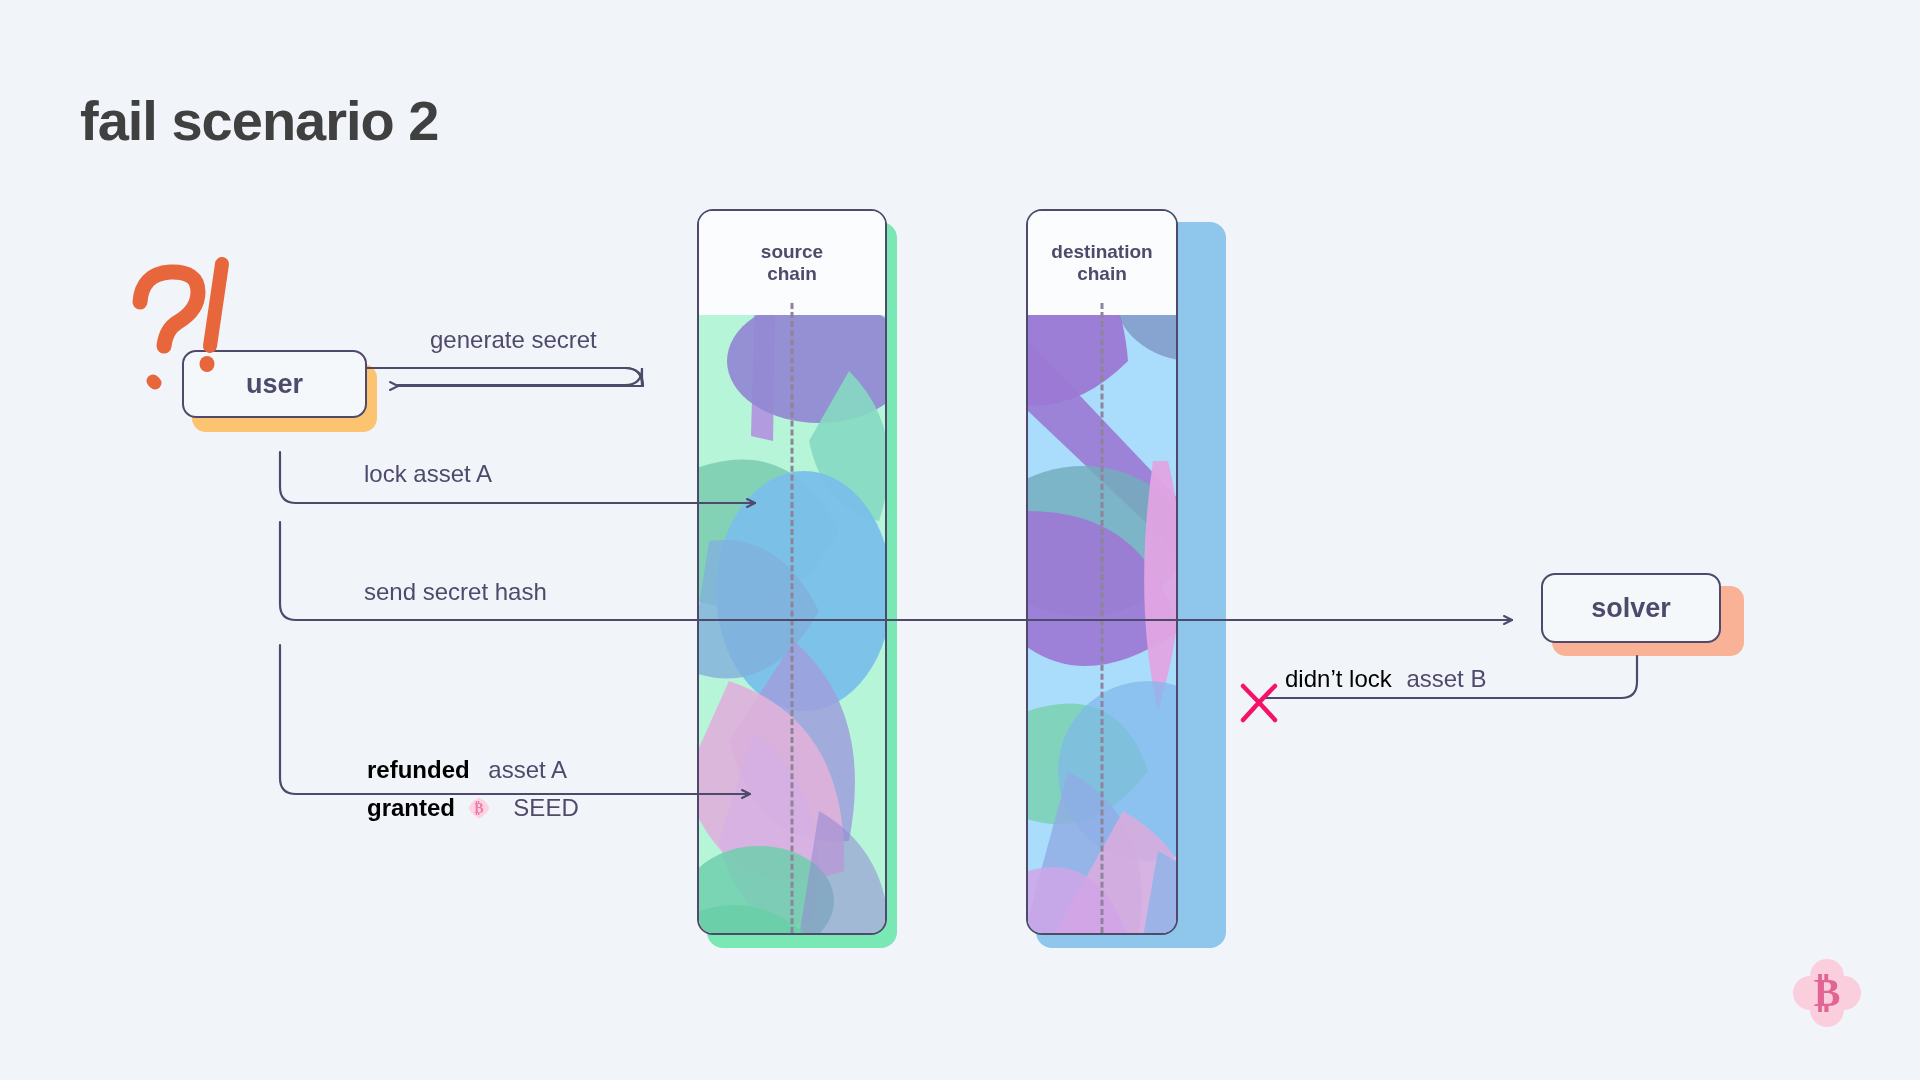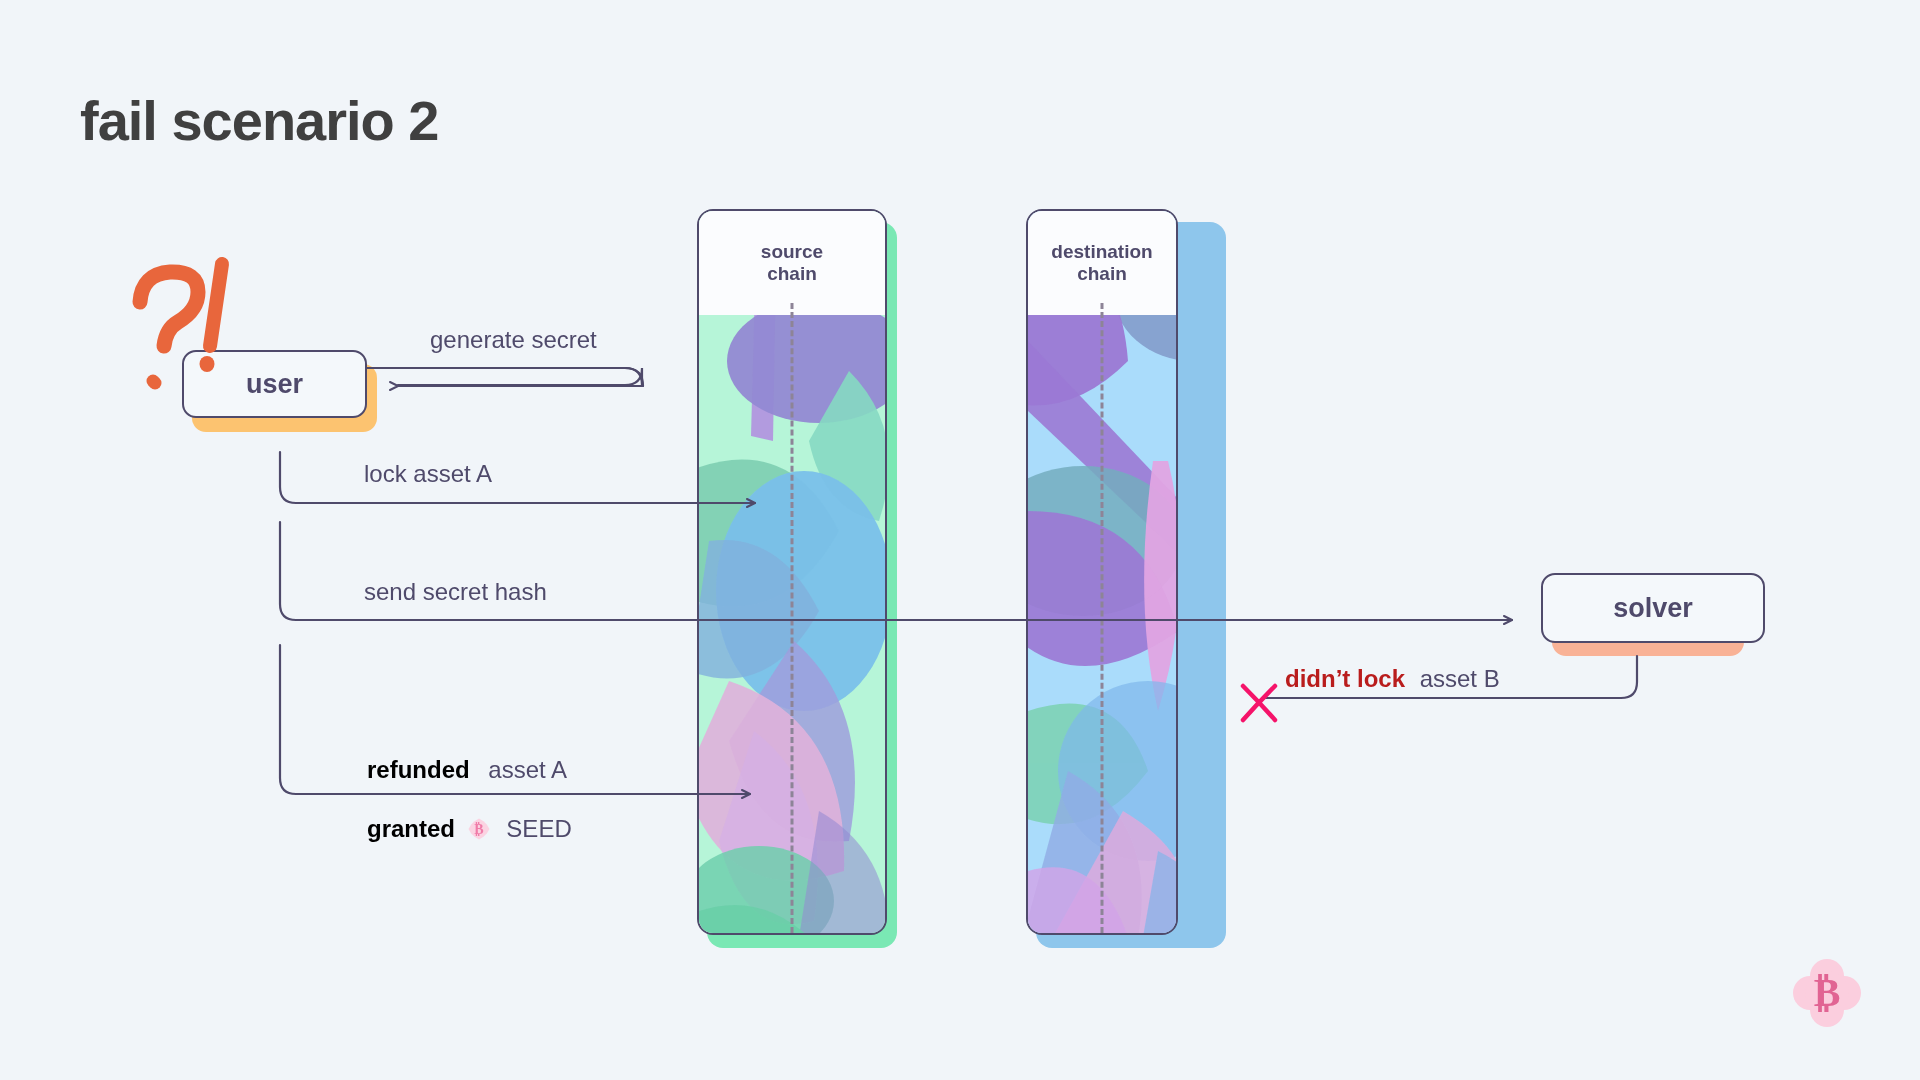--- a/index.html
+++ b/index.html
@@ -65,21 +65,21 @@
   }
 
   
   #wires { position:absolute; inset:0; z-index:7; pointer-events:none; }
 
   
   .lbl {
     position:absolute; z-index:8;
     font-size:24px; color:#4f4a6b; white-space:nowrap;
   }
-  .lbl .hi-pink { color:#b91c1c; font-weight:700; }
+  .lbl .hi-pink { color:#000000; font-weight:400; }
   .lbl .hi-blue { color:#000000; font-weight:700; }
   .lbl .plain   { color:#4f4a6b; font-weight:400; }
 
   
   .mark { position:absolute; z-index:9; }
 
   
   .seed-badge {
     display:inline-block; vertical-align:-3px;
     width:22px; height:22px; margin:0 6px;
@@ -156,21 +156,21 @@
     </div>
     <div class="chain-dash"></div>
   </div>
 
   <div class="node-shadow" style="left:192px; top:364px; width:185px; height:68px; background:#fcc370;"></div>
   <div class="node" style="left:182px; top:350px; width:185px; height:68px;align-items:center;">
     <span>user</span>
   </div>
 
   <div class="node-shadow" style="left:1552px; top:586px; width:192px; height:70px; background:#f9b296;"></div>
-  <div class="node" style="left:1541px; top:573px; width:224px; height:70px;">
+  <div class="node" style="left:1541px; top:573px; width:180px; height:70px;">
     <span>solver</span>
   </div>
 
   <svg id="wires" width="1920" height="1080">
     <defs>
       <marker id="ah" markerWidth="12" markerHeight="12" refX="9" refY="5" orient="auto" markerUnits="userSpaceOnUse">
         <path d="M1,1 L9,5 L1,9" fill="none" stroke="#4f4a6b" stroke-width="2" stroke-linecap="round" stroke-linejoin="round"></path>
       </marker>
       <marker id="ahl" markerWidth="12" markerHeight="12" refX="3" refY="5" orient="auto" markerUnits="userSpaceOnUse">
         <path d="M11,1 L3,5 L11,9" fill="none" stroke="#4f4a6b" stroke-width="2" stroke-linecap="round" stroke-linejoin="round"></path>
@@ -210,29 +210,29 @@
 
   <div class="lbl" style="left:364px; top:578px;">
     <span>send secret hash</span>
   </div>
 
   <div class="lbl" style="left:367px; top:756px;">
     <span class="hi-blue">refunded</span>
     <span class="plain" style="margin-left:12px;">asset A</span>
   </div>
 
-  <div class="lbl" style="left:367px; top:815px;">
+  <div class="lbl" style="left:367px; top:794px;">
     <span class="hi-blue">granted</span>
     <span class="seed-badge">
       <svg width="22" height="22" viewBox="0 0 22 22">
         <path d="M11 0.5 L15.5 3.2 L18.8 6.5 L21.5 11 L18.8 15.5 L15.5 18.8 L11 21.5 L6.5 18.8 L3.2 15.5 L0.5 11 L3.2 6.5 L6.5 3.2 Z" fill="#fbd3e2"></path>
         <text x="11" y="16" text-anchor="middle" font-family="'Liberation Serif', serif" font-size="14" font-weight="700" fill="#f07ba8">₿</text>
       </svg>
     </span>
-    <span class="plain" style="margin-left:4px;">SEED</span>
+    <span class="plain" style="margin-left:11px;">SEED</span>
   </div>
 
   <div class="lbl" style="left:1285px; top:665px;">
     <span class="hi-pink">didn’t lock</span>
     <span class="plain" style="margin-left:8px;margin-top:23px;">asset B</span>
   </div>
 
   <div class="mark" style="left:126px; top:250px;">
     <svg width="130" height="160" viewBox="0 0 130 160">
       <g fill="none" stroke="#e8663c" stroke-linecap="round" stroke-linejoin="round">

